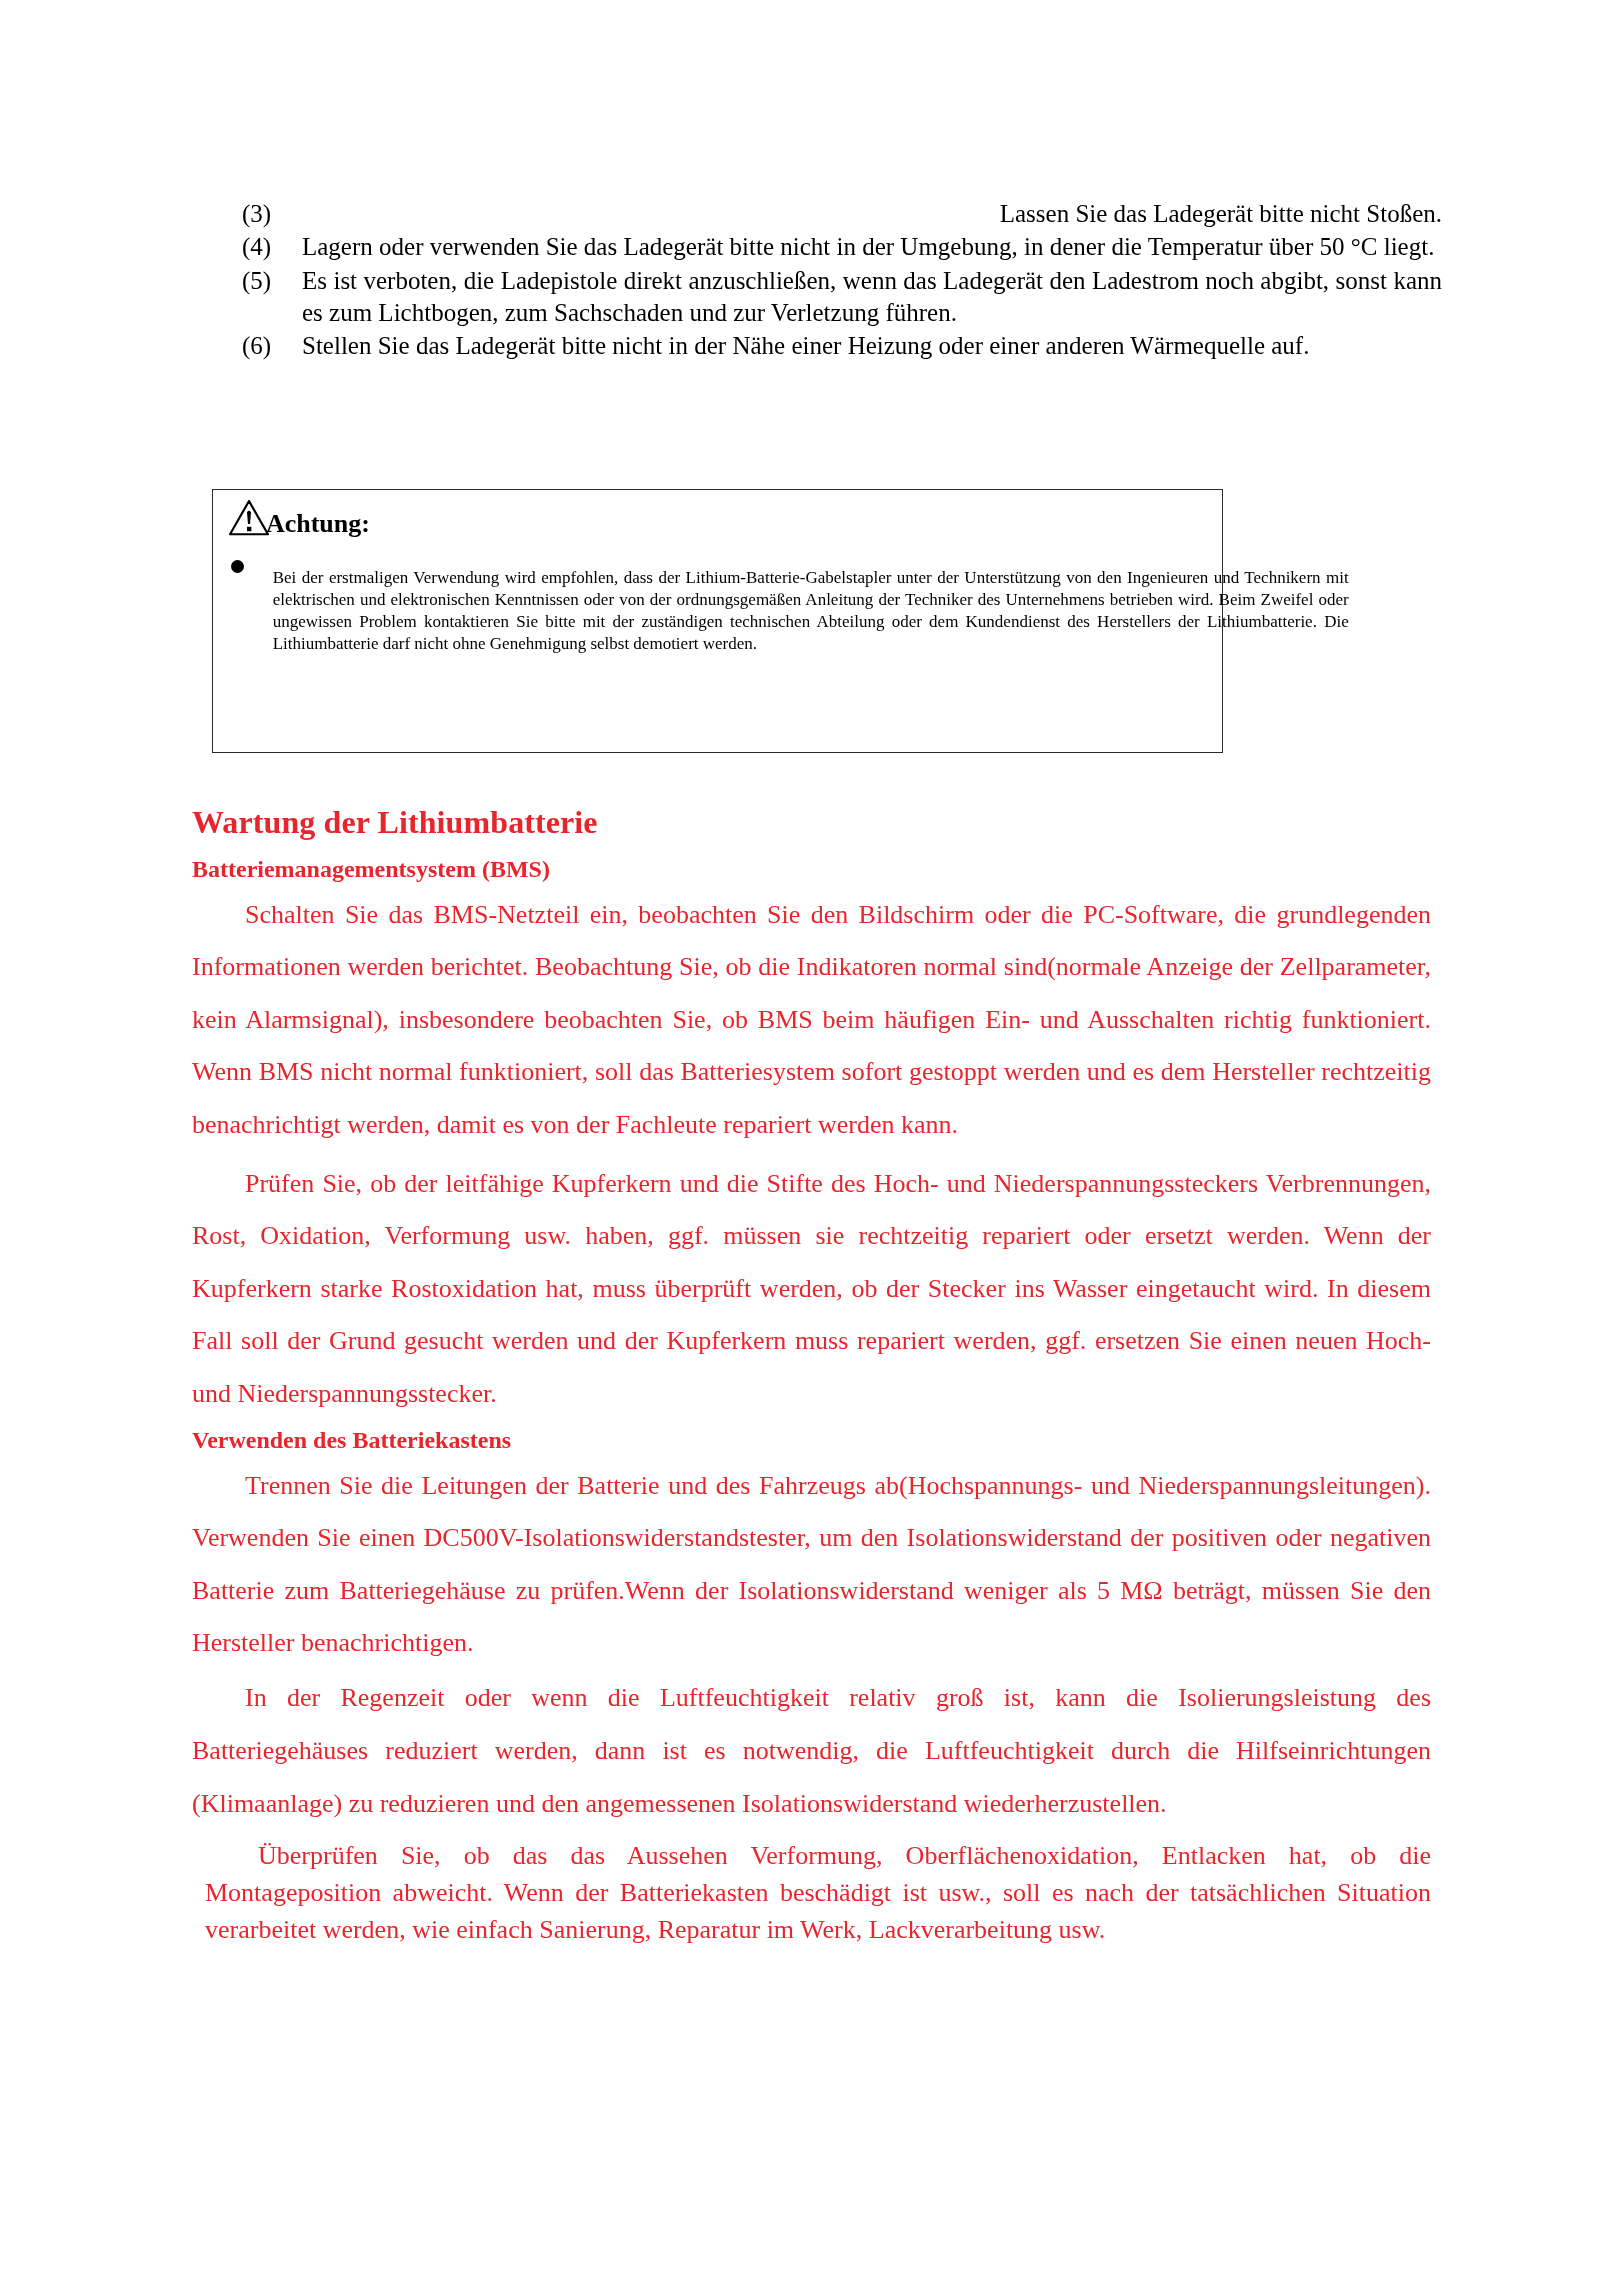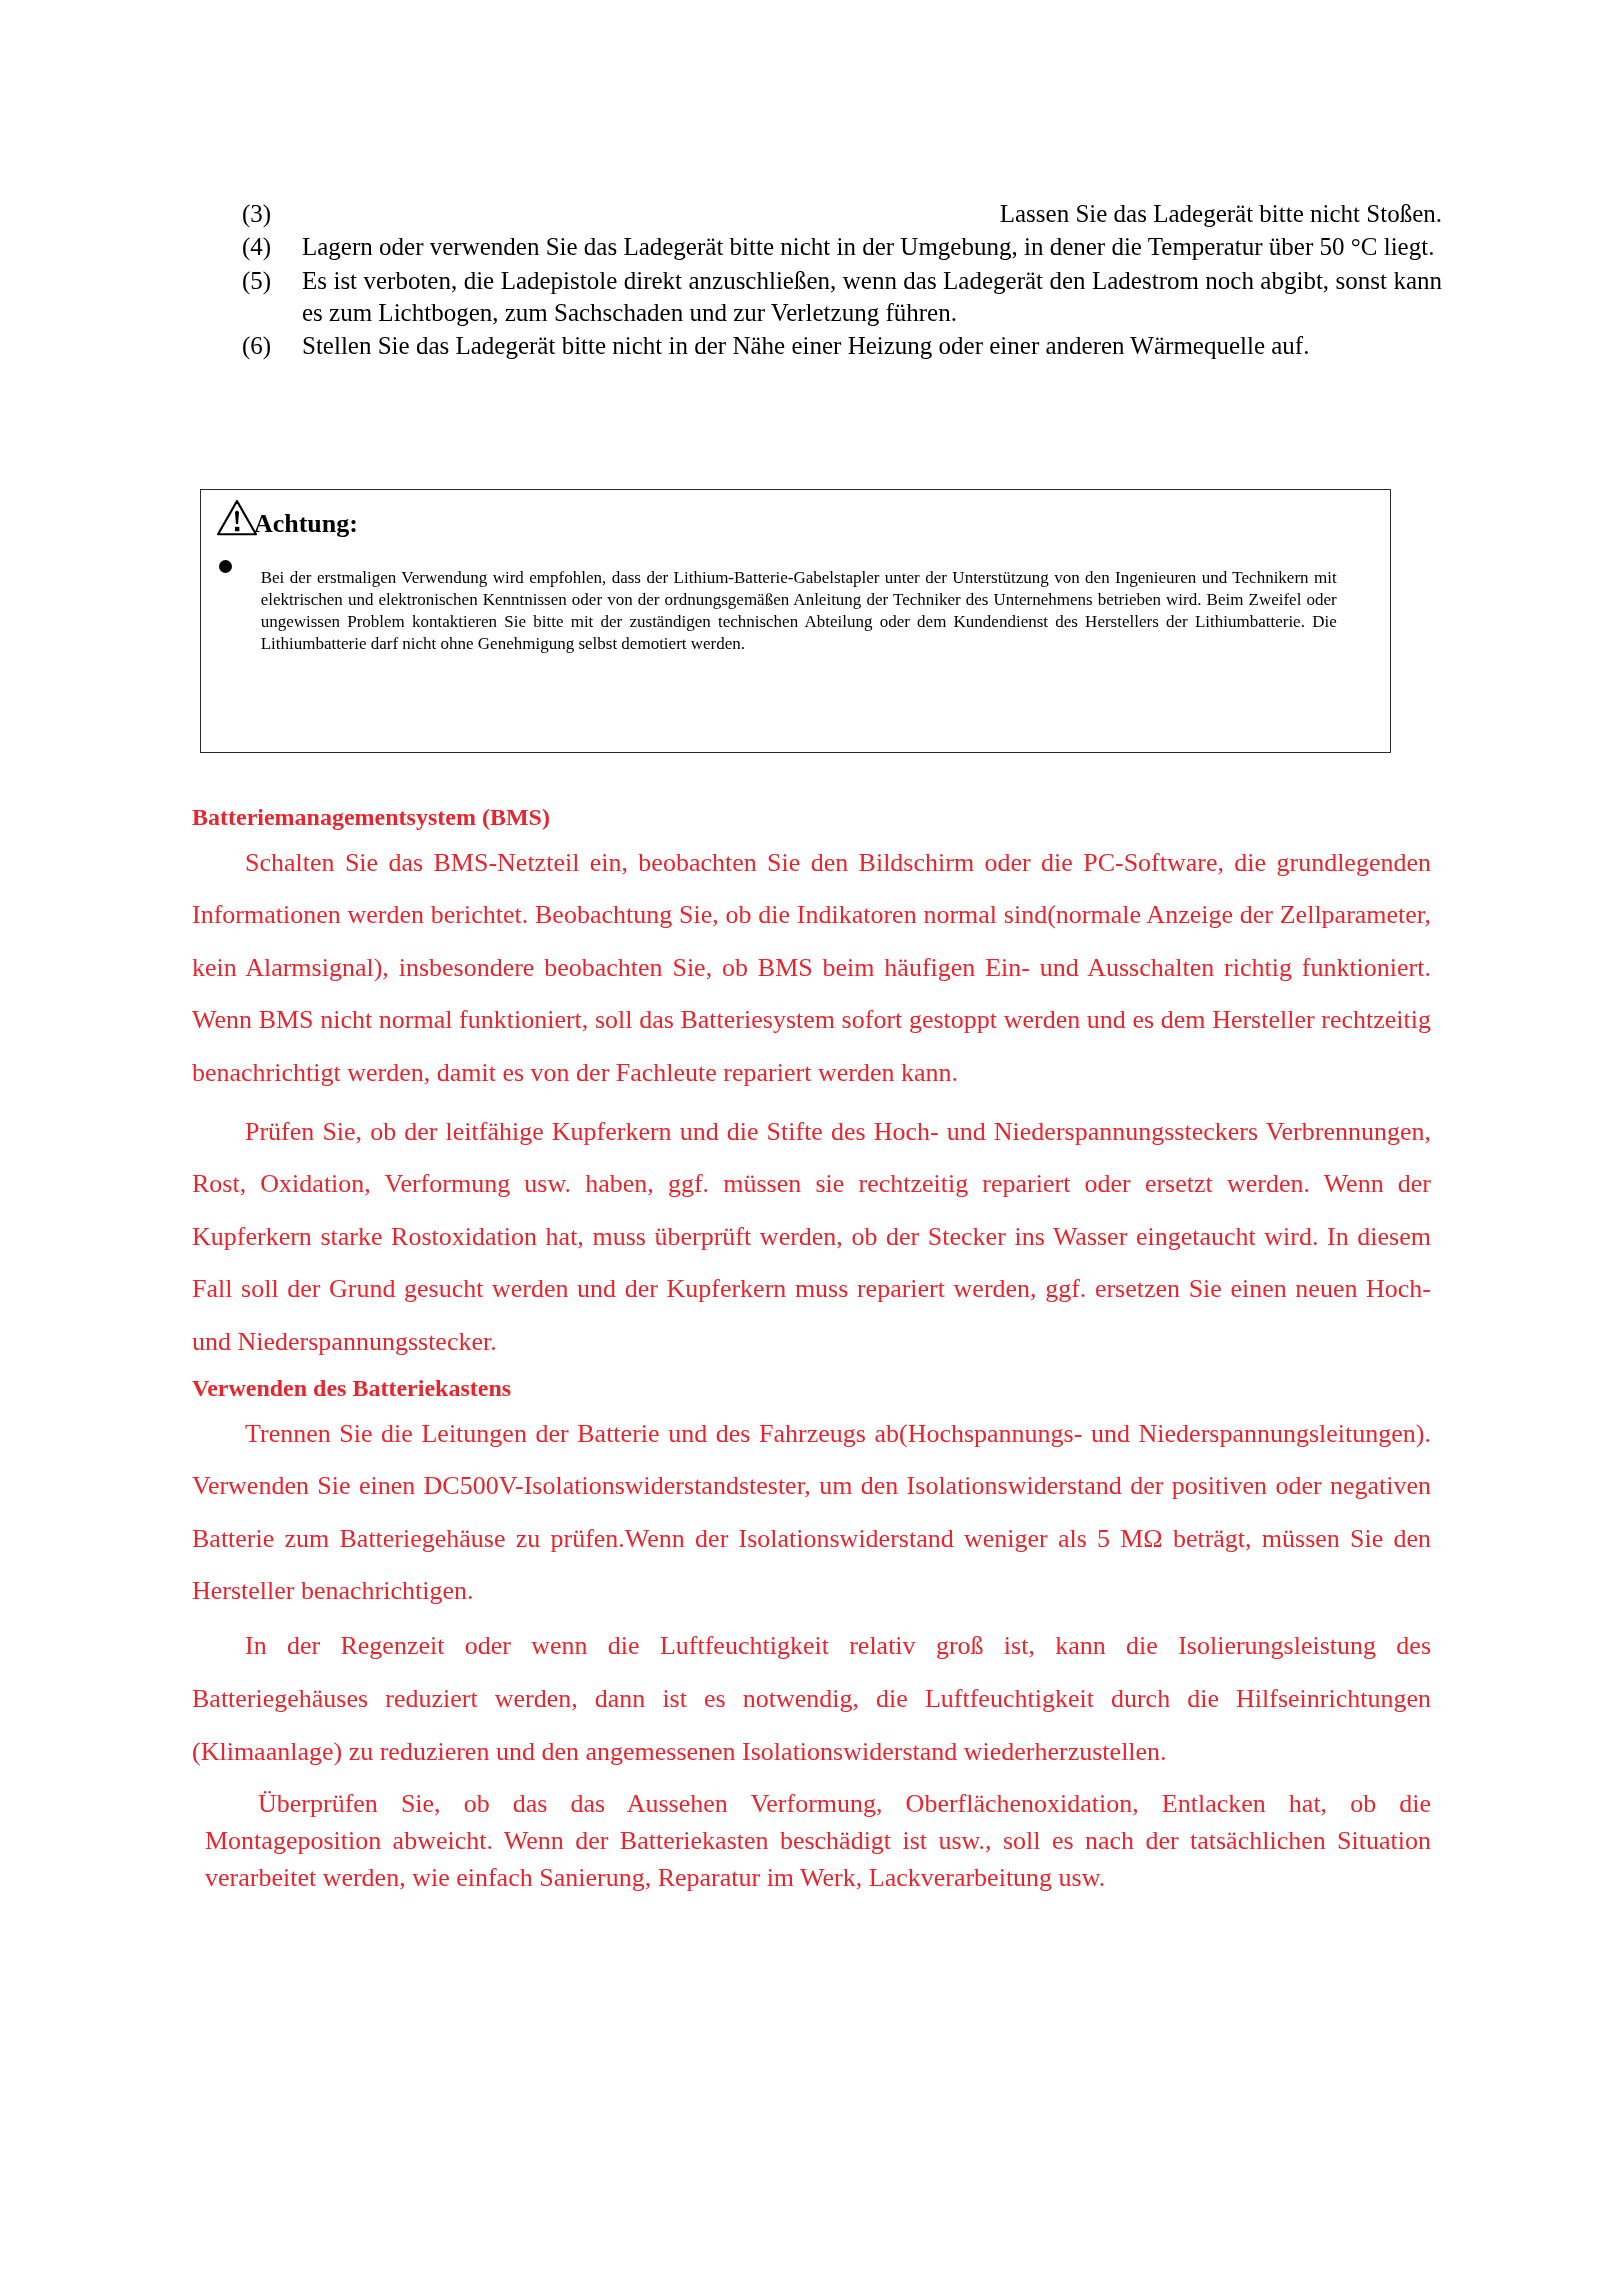--- a/index.html
+++ b/index.html
@@ -49,23 +49,23 @@
     flex: 1 1 auto;
     text-align: justify;
     text-justify: inter-word;
     hyphens: none;
   }
   .num-text.no-justify { text-align: right; }
 
   
   .warn-box {
     position: absolute;
-    left: 200px;
+    left: 212px;
     top: 489px;
-    width: 1191px;
+    width: 1011px;
     height: 264px;
     border: 1.4px solid #2b2b2b;
     box-sizing: border-box;
     background: #ffffff;
   }
   .warn-head {
     position: absolute;
     left: 15px;
     top: 8.2px;
     display: flex;
@@ -206,20 +206,21 @@
       <span class="warn-bullet">
           <i class="dot"></i>
         </span>
       <p class="warn-para">Bei der erstmaligen Verwendung wird empfohlen, dass der Lithium-Batterie-Gabelstapler unter der Unterstützung von den Ingenieuren und Technikern mit elektrischen und elektronischen Kenntnissen oder von der ordnungsgemäßen Anleitung der Techniker des Unternehmens betrieben wird. Beim Zweifel oder ungewissen Problem kontaktieren Sie bitte mit der zuständigen technischen Abteilung oder dem Kundendienst des Herstellers der Lithiumbatterie. Die Lithiumbatterie darf nicht ohne Genehmigung selbst demotiert werden.</p>
     </div>
 
   </div>
 
   <div class="red-area">
 
+    <h1 class="sec-title">Wartung der Lithiumbatterie</h1>
 
     <h2 class="sub-title">Batteriemanagementsystem (BMS)</h2>
     <p class="red-para">Schalten Sie das BMS-Netzteil ein, beobachten Sie den Bildschirm oder die PC-Software, die grundlegenden Informationen werden berichtet. Beobachtung Sie, ob die Indikatoren normal sind(normale Anzeige der Zellparameter, kein Alarmsignal), insbesondere beobachten Sie, ob BMS beim häufigen Ein- und Ausschalten richtig funktioniert. Wenn BMS nicht normal funktioniert, soll das Batteriesystem sofort gestoppt werden und es dem Hersteller rechtzeitig benachrichtigt werden, damit es von der Fachleute repariert werden kann.</p>
 
     <div class="gap-xs"></div>
 
     <p class="red-para">Prüfen Sie, ob der leitfähige Kupferkern und die Stifte des Hoch- und Niederspannungssteckers Verbrennungen, Rost, Oxidation, Verformung usw. haben, ggf. müssen sie rechtzeitig repariert oder ersetzt werden. Wenn der Kupferkern starke Rostoxidation hat, muss überprüft werden, ob der Stecker ins Wasser eingetaucht wird. In diesem Fall soll der Grund gesucht werden und der Kupferkern muss repariert werden, ggf. ersetzen Sie einen neuen Hoch- und Niederspannungsstecker.</p>
 
     <div class="gap-xs"></div>
 

